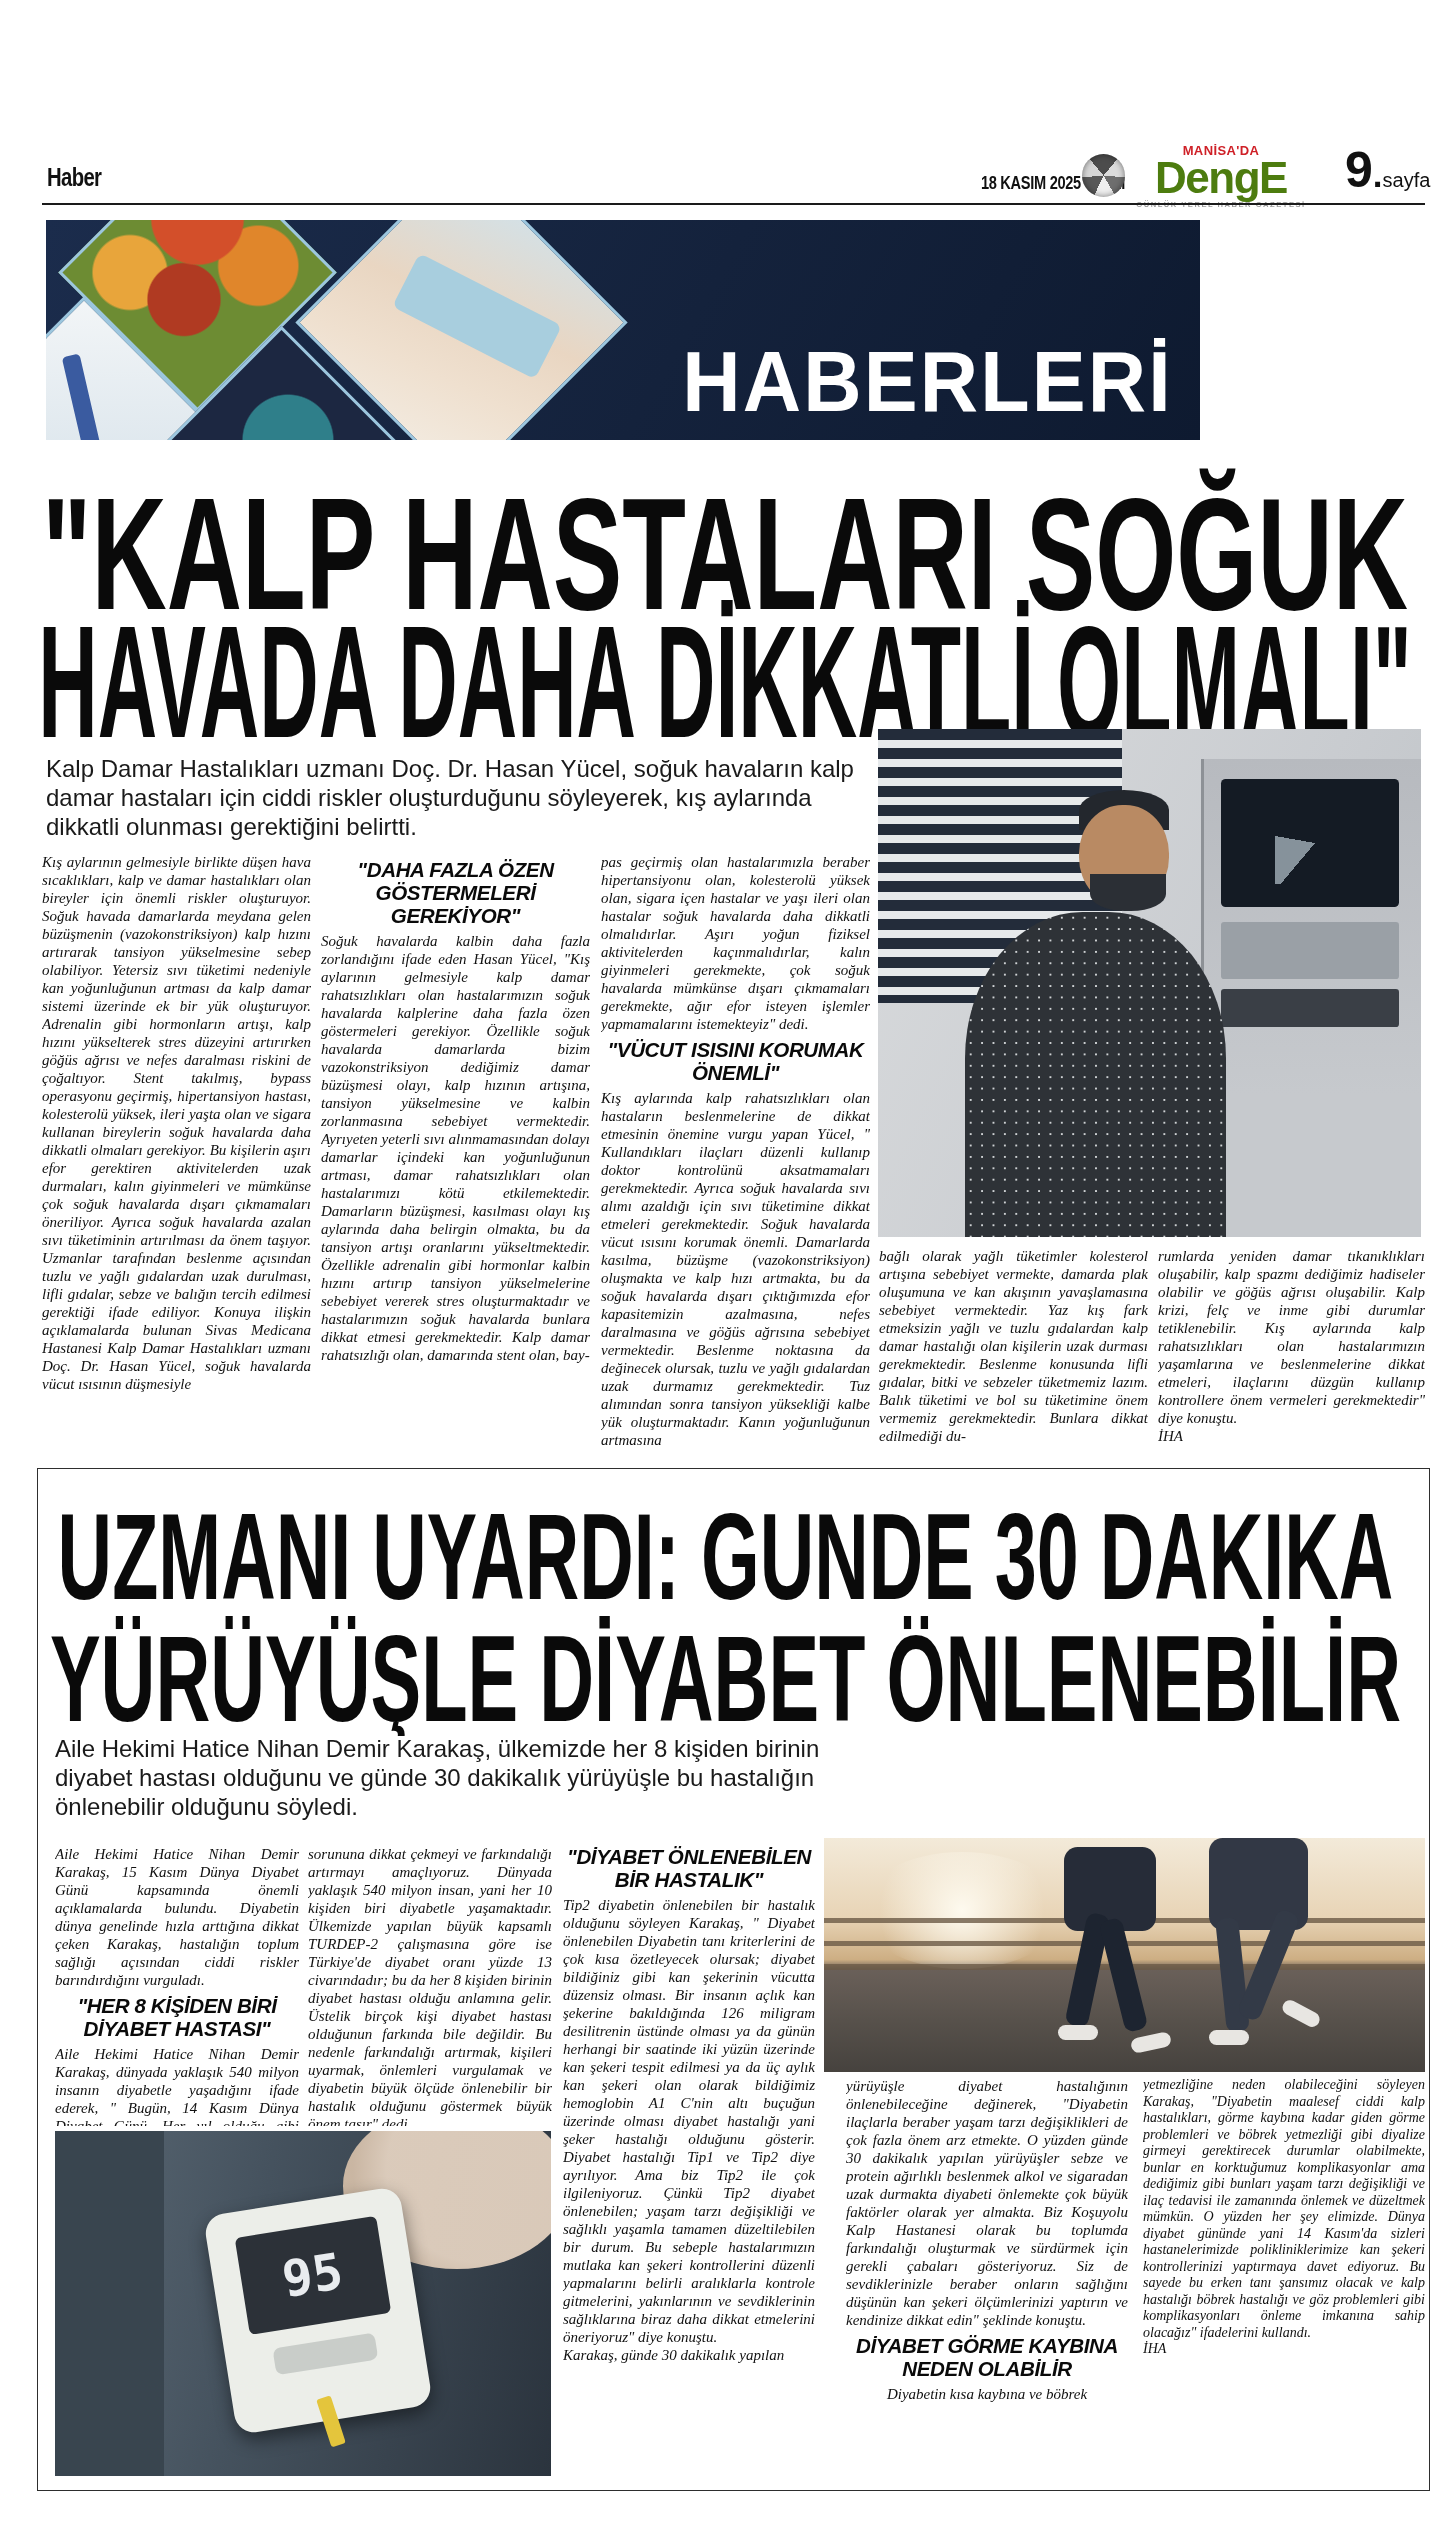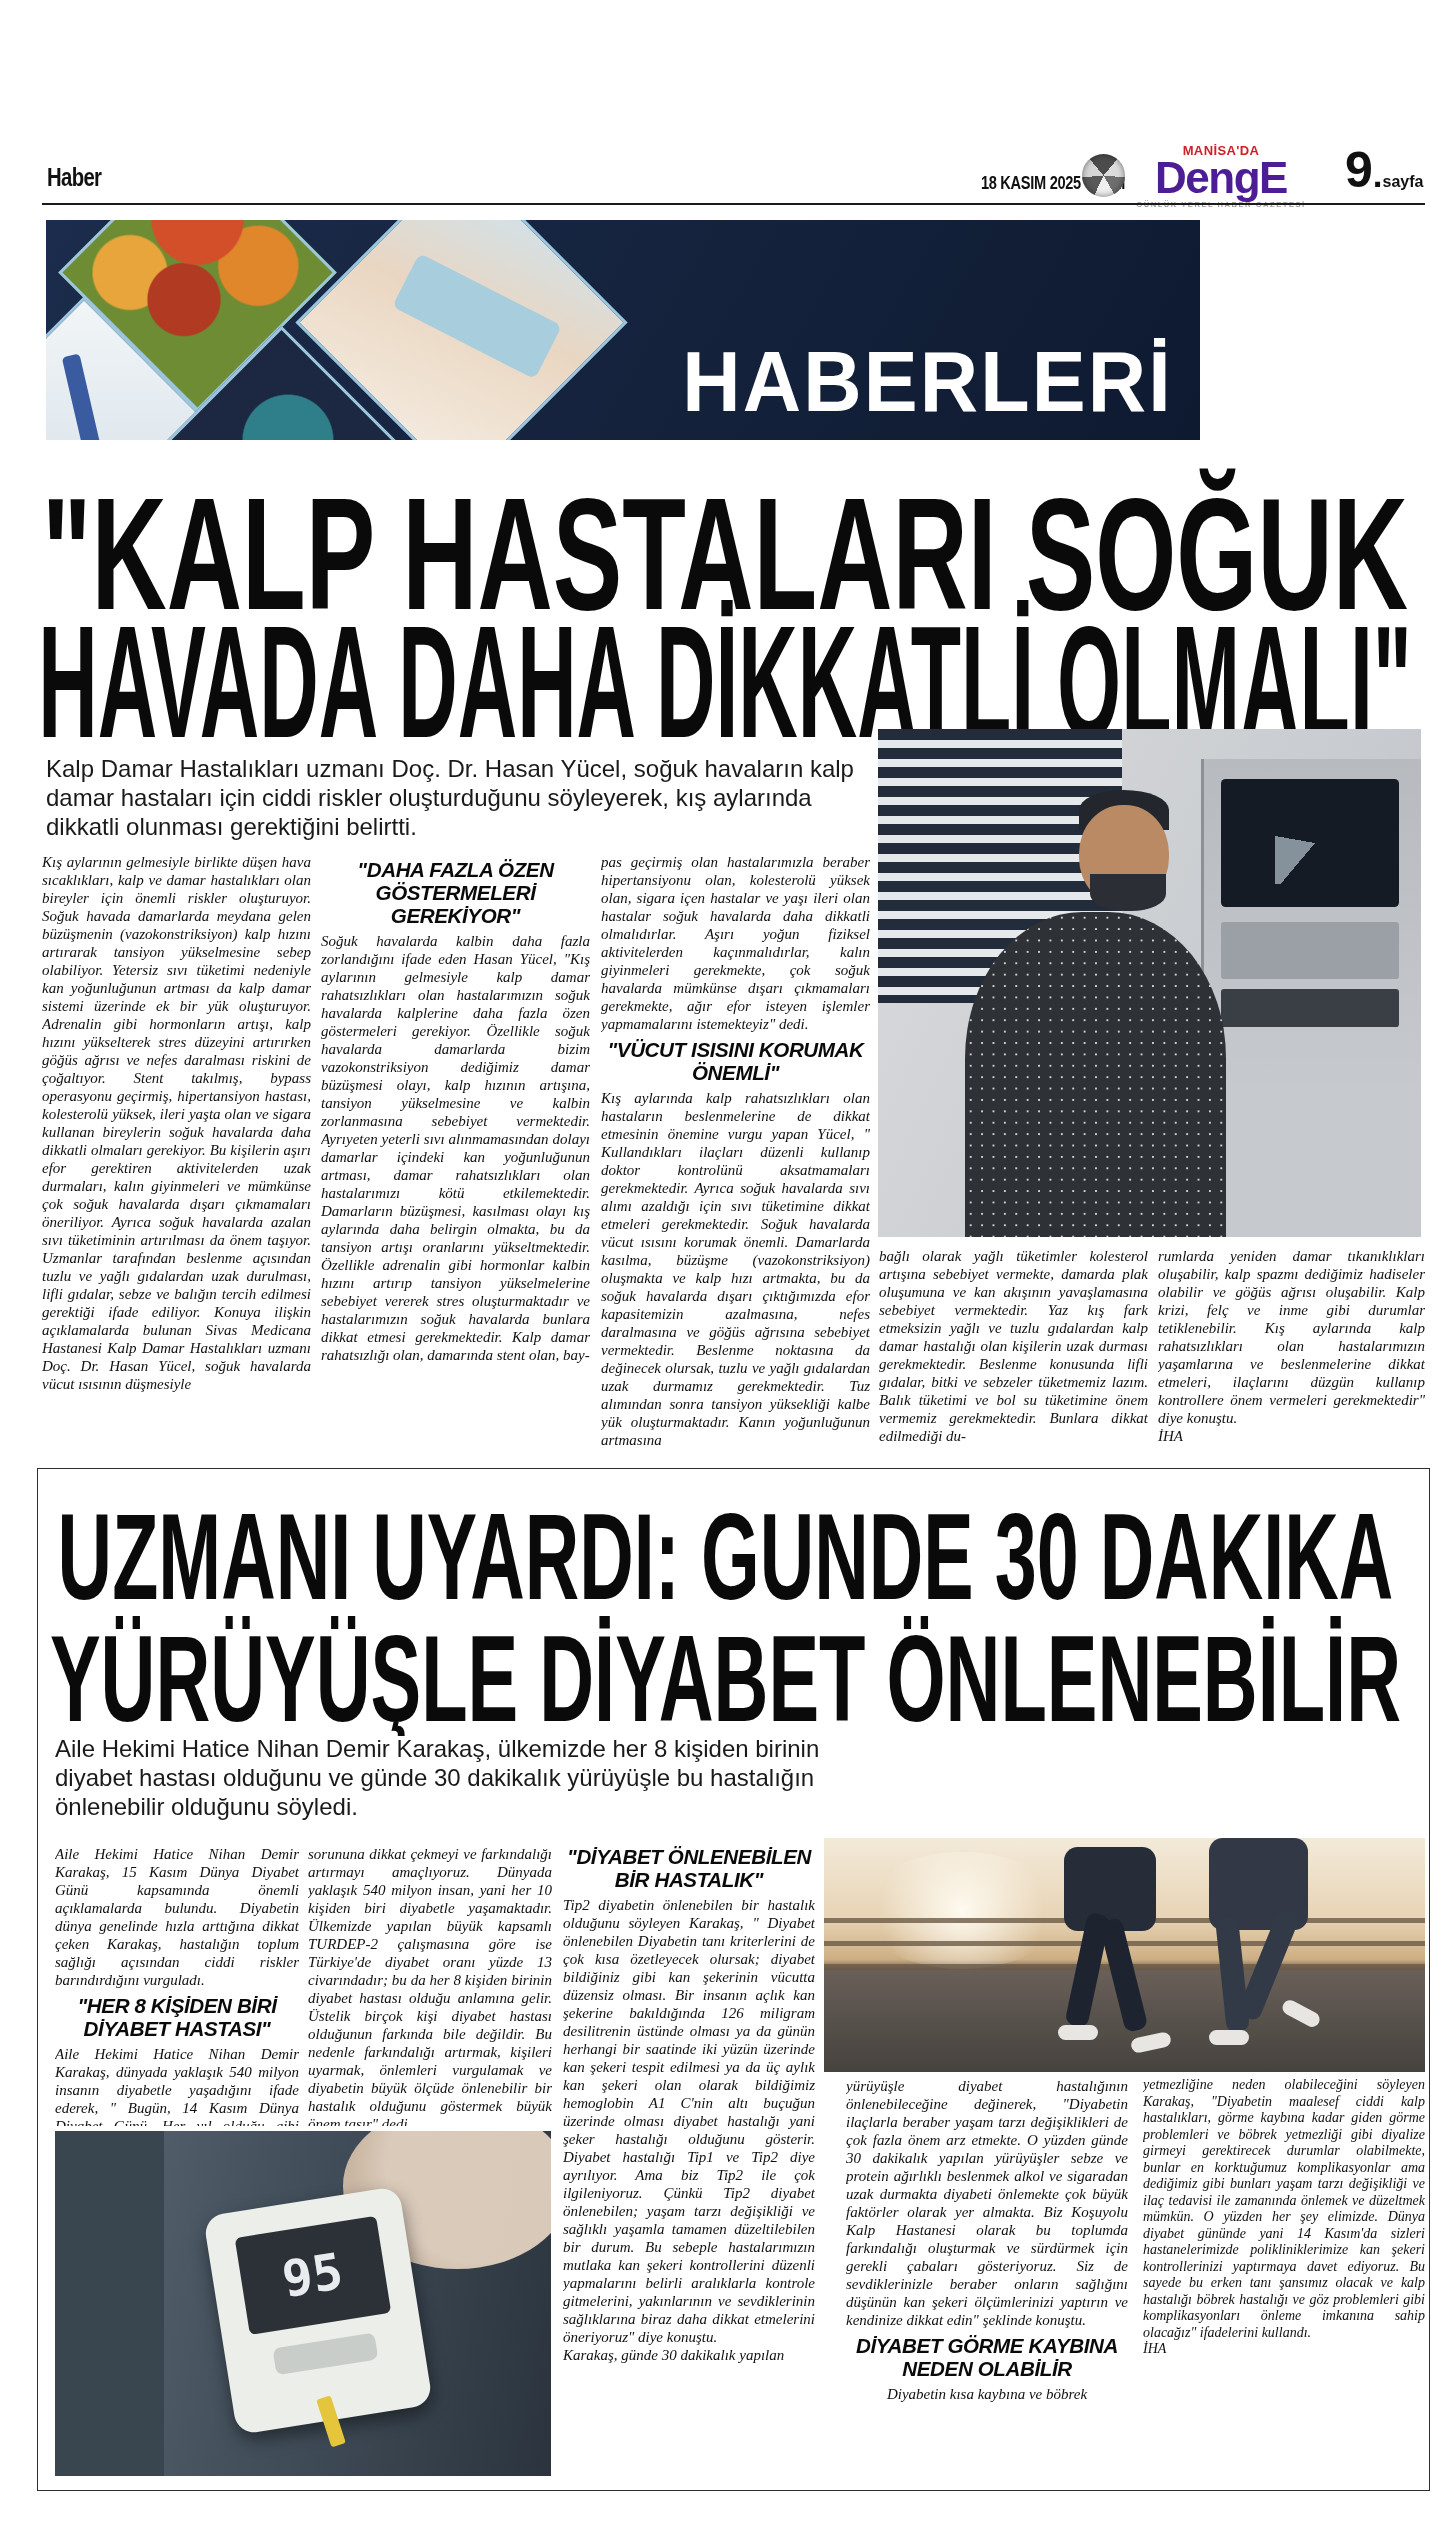--- a/index.html
+++ b/index.html
@@ -11,26 +11,26 @@
   .hdr-section{left:47px;top:162px;font-size:26px;font-weight:700;
     transform:scaleX(.78);transform-origin:left;letter-spacing:-0.8px;}
   .hdr-date{left:981px;top:172px;font-size:18.3px;font-weight:700;
     transform:scaleX(.8);transform-origin:left;letter-spacing:-0.4px;}
   .hdr-logo{left:1122px;top:143px;width:198px;text-align:center;}
   .logo-globe{position:absolute;left:-40px;top:10.7px;width:43px;height:43px;border-radius:50%;
     background:conic-gradient(#4c4c4c 0 40deg,#dcdcdc 40deg 95deg,#6e6e6e 95deg 150deg,
       #efefef 150deg 205deg,#585858 205deg 265deg,#d6d6d6 265deg 320deg,#4c4c4c 320deg);
     box-shadow:inset 0 0 6.1px rgba(0,0,0,.5);}
   .logo-top{font-size:13px;font-weight:800;color:#cf2027;letter-spacing:0.4px;}
-  .logo-main{font-size:44px;font-weight:800;color:#4c1d95;letter-spacing:-1.5px;line-height:40px;}
+  .logo-main{font-size:44px;font-weight:800;color:#4d7c0f;letter-spacing:-1.5px;line-height:40px;}
   .logo-sub{font-size:7.6px;font-weight:700;color:#9a9a9a;letter-spacing:1.5px;margin-top:1.5px;}
   .hdr-page{left:1345px;top:147px;width:99px;white-space:nowrap;}
   .pg-num{font-size:50px;font-weight:800;line-height:46px;}
   .pg-dot{font-size:35px;font-weight:800;}
-  .pg-word{font-size:16px;font-weight:700;}
+  .pg-word{font-size:20px;font-weight:400;}
   .hdr-rule{left:42px;top:203px;width:1383px;height:2.3px;background:#1a1a1a;}
 
   
   .banner{left:46px;top:220px;width:1154px;height:220px;
     background:linear-gradient(120deg,#1b2c4c 0%,#14223c 55%,#0e1a30 100%);overflow:hidden;}
   .dia{position:absolute;transform:rotate(45deg);border:3.1px solid #9cc6de;overflow:hidden;}
   .dia-veg{left:53px;top:-46px;width:191px;height:191px;
     background:radial-gradient(circle at 30% 30%,#d34f2a 0 24%,transparent 25%),
       radial-gradient(circle at 70% 25%,#e0862b 0 20%,transparent 21%),
       radial-gradient(circle at 55% 65%,#b03a22 0 22%,transparent 23%),

